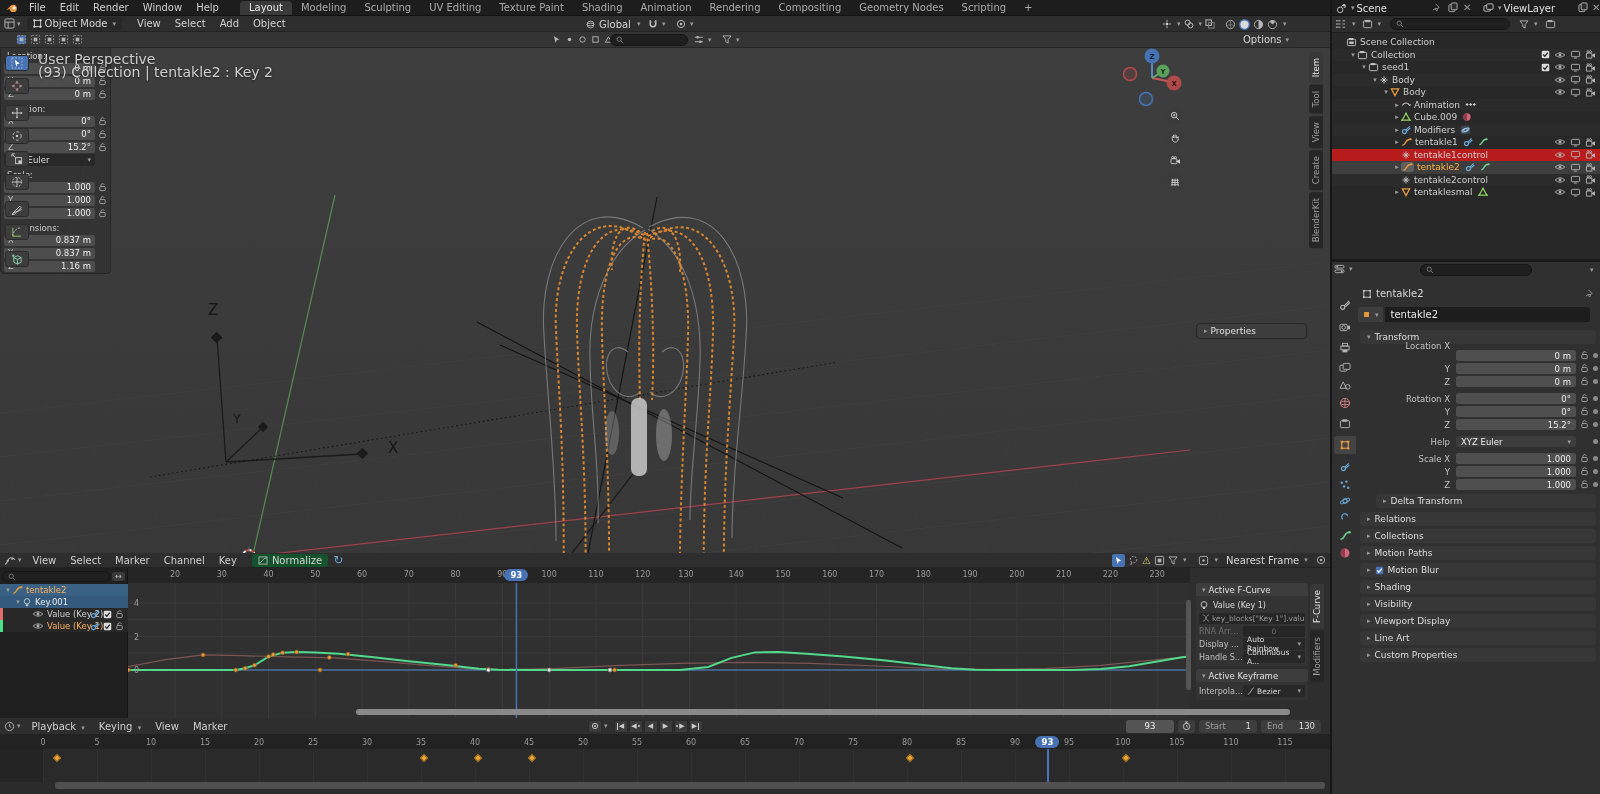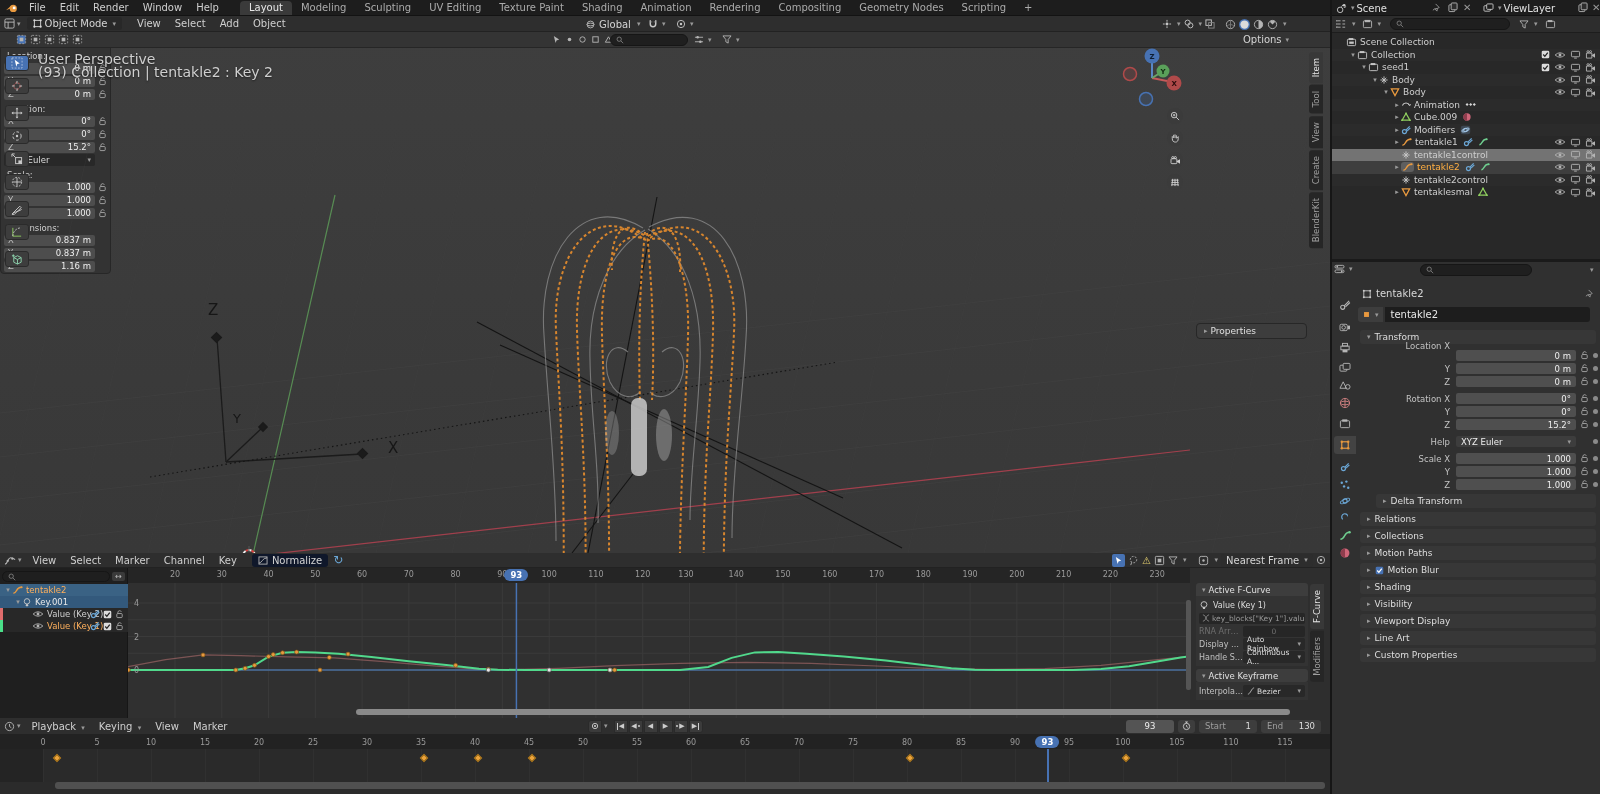--- a/index.html
+++ b/index.html
@@ -1000,21 +1000,21 @@
           <span class="ic">
             <svg width="11" height="9" viewBox="0 0 12 10">
               <path d="M1.5 3.5 h6 v5.5 h-6 z" fill="none" stroke="#b5b5b5"></path>
               <path d="M7.5 5.5 l3.5 -2 v5 l-3.5 -2" fill="#b5b5b5"></path>
               <circle cx="3.2" cy="1.8" r="1.1" fill="none" stroke="#b5b5b5"></circle>
               <circle cx="6" cy="1.8" r="1.1" fill="none" stroke="#b5b5b5"></circle>
             </svg>
           </span>
         </span>
   </div>
-      <div class="ol-row" style="top:114.5px;background:#737373">
+      <div class="ol-row" style="top:114.5px;background:#b91c1c">
     <span class="tri" style="margin-left:61px"></span>
     <span class="ic">
           <svg width="10" height="10" viewBox="0 0 11 11">
             <path d="M5.5 1.5 V9.5 M1.5 5.5 H9.5 M3 3 L8 8 M8 3 L3 8" stroke="#c8c8c8" stroke-width="1"></path>
           </svg>
         </span>
     <span class="lbl" style="">tentakle1control</span>
 
     <span class="ol-right">
           <span class="ic">
@@ -1426,21 +1426,21 @@
         </svg>
       </span>
     <span class="chev">▾</span>
     <span id="graph-menus" class="flex" style="margin-left:4px">
         <span class="menu">View</span>
         <span class="menu">Select</span>
         <span class="menu">Marker</span>
         <span class="menu">Channel</span>
         <span class="menu">Key</span>
       </span>
-    <span class="flex" style="background:#0f172a;border-radius:3px;height:13px;padding:0 6px;margin-left:8px;gap:4px">
+    <span class="flex" style="background:#14532d;border-radius:3px;height:13px;padding:0 6px;margin-left:8px;gap:4px">
       <span class="ic">
           <svg width="10" height="9" viewBox="0 0 11 10">
             <rect x="1" y="1" width="9" height="8" fill="none" stroke="#b5b5b5"></rect>
             <path d="M1 8 C4 8 5 2 10 2" fill="none" stroke="#b5b5b5"></path>
           </svg>
         </span>
       <span>Normalize</span>
     </span>
     <span style="color:#6ba7d6;font-size:12px;margin-left:5px">↻</span>
 

